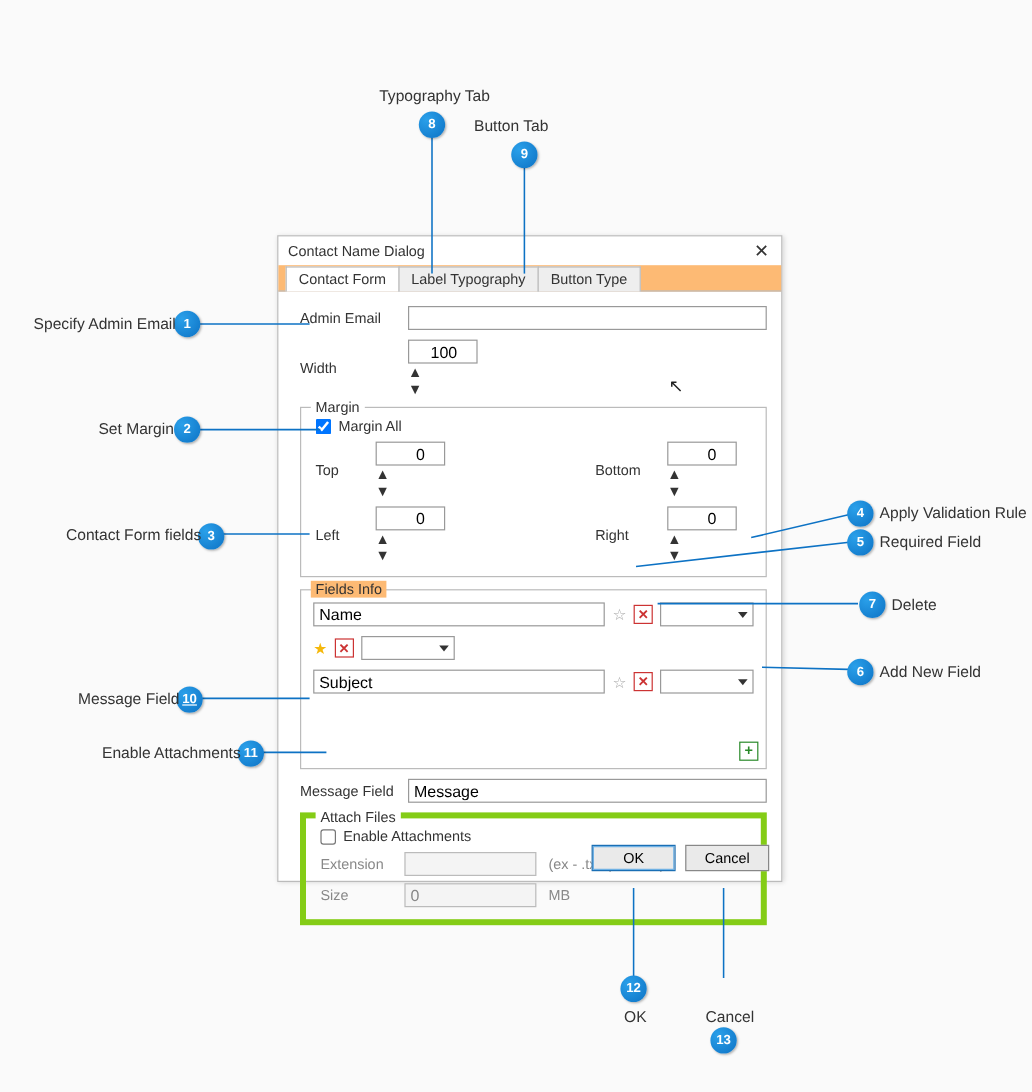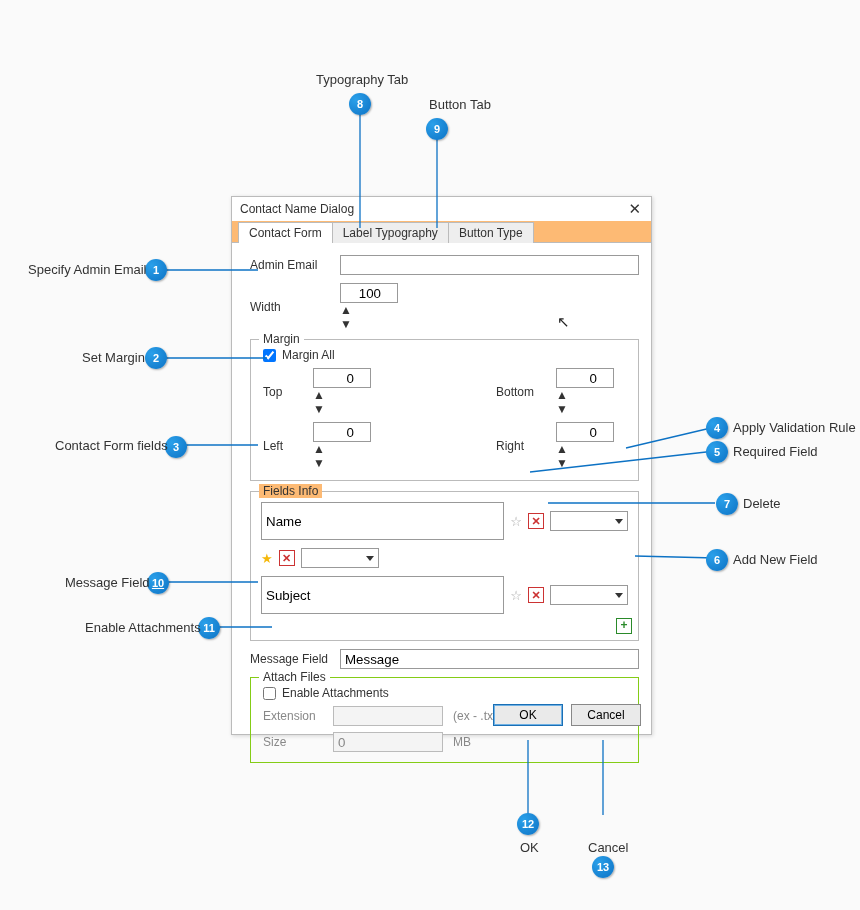--- a/index.html
+++ b/index.html
@@ -83,21 +83,21 @@
     padding: 10px 10px 6px 10px;
     min-height: 150px;
     position: relative;
     margin-bottom: 8px;
   }
   .fields-title {
     position: absolute; top: -8px; left: 8px; background: #fdba74; padding: 0 4px;
   }
   .field-row { display: flex; align-items: center; gap: 6px; margin-bottom: 8px; }
   .field-name {
-    flex: 1; height: 20px; border: 1px solid #999; padding: 18px 4px; background:#fff;
+    flex: 1; height: 20px; border: 1px solid #999; padding: 0 4px; background:#fff;
   }
   .star { font-size: 13px; color: #aaa; cursor: pointer; }
   .star.on { color: #f5b80b; }
   .del {
     width: 16px; height: 16px; border: 1px solid #c33; color: #c33;
     display: flex; align-items: center; justify-content: center;
     font-weight: bold; font-size: 11px; cursor: pointer; background:#fff;
   }
   .combo {
     width: 78px; height: 20px; border: 1px solid #999; background: #fff;
@@ -108,21 +108,21 @@
     border-left: 4px solid transparent; border-right: 4px solid transparent;
     border-top: 5px solid #333;
   }
   .add-btn {
     position: absolute; right: 6px; bottom: 6px;
     width: 16px; height: 16px; border: 1px solid #2a8a2a;
     color: #2a8a2a; font-weight: bold; text-align: center;
     line-height: 13px; cursor: pointer; background:#fff;
   }
   .attach-box {
-    border: 1px solid #84cc16; padding: 8px 12px 10px 12px; position: relative;
+    border: 5px solid #84cc16; padding: 8px 12px 10px 12px; position: relative;
   }
   .attach-title {
     position: absolute; top: -8px; left: 8px; background:#fff; padding:0 4px;
   }
   .attach-row { display:flex; align-items:center; gap:10px; margin-top:6px; color:#888; }
   .attach-row .albl { width:60px; }
   .attach-row input { width:110px; height:20px; border:1px solid #bbb; background:#f4f4f4; color:#888; padding:0 4px;}
   .dlg-buttons {
     position:absolute; bottom:8px; right:10px; display:flex; gap:8px;
   }
@@ -289,21 +289,21 @@
 <div class="bubble" style="left:706px; top:549px;">6</div>
 <div class="callout-label" style="left:733px; top:552px;">Add New Field</div>
 
 <div class="bubble" style="left:716px; top:493px;">7</div>
 <div class="callout-label" style="left:743px; top:496px;">Delete</div>
 
 <div class="bubble" style="left:349px; top:93px;">8</div>
 <div class="callout-label" style="left:316px; top:72px;">Typography Tab</div>
 
 <div class="bubble" style="left:426px; top:118px;">9</div>
-<div class="callout-label" style="left:429px; top:97px;text-align:right;">Button Tab</div>
+<div class="callout-label" style="left:395px; top:97px;text-align:right;">Button Tab</div>
 
 <div class="bubble" style="left:147px; top:572px;text-decoration:underline;">10</div>
 <div class="callout-label" style="left:65px; top:575px;">Message Field</div>
 
 <div class="bubble" style="left:198px; top:617px;">11</div>
 <div class="callout-label" style="left:85px; top:620px;">Enable Attachments</div>
 
 <div class="bubble" style="left:517px; top:813px;">12</div>
 <div class="callout-label" style="left:520px; top:840px;">OK</div>
 

